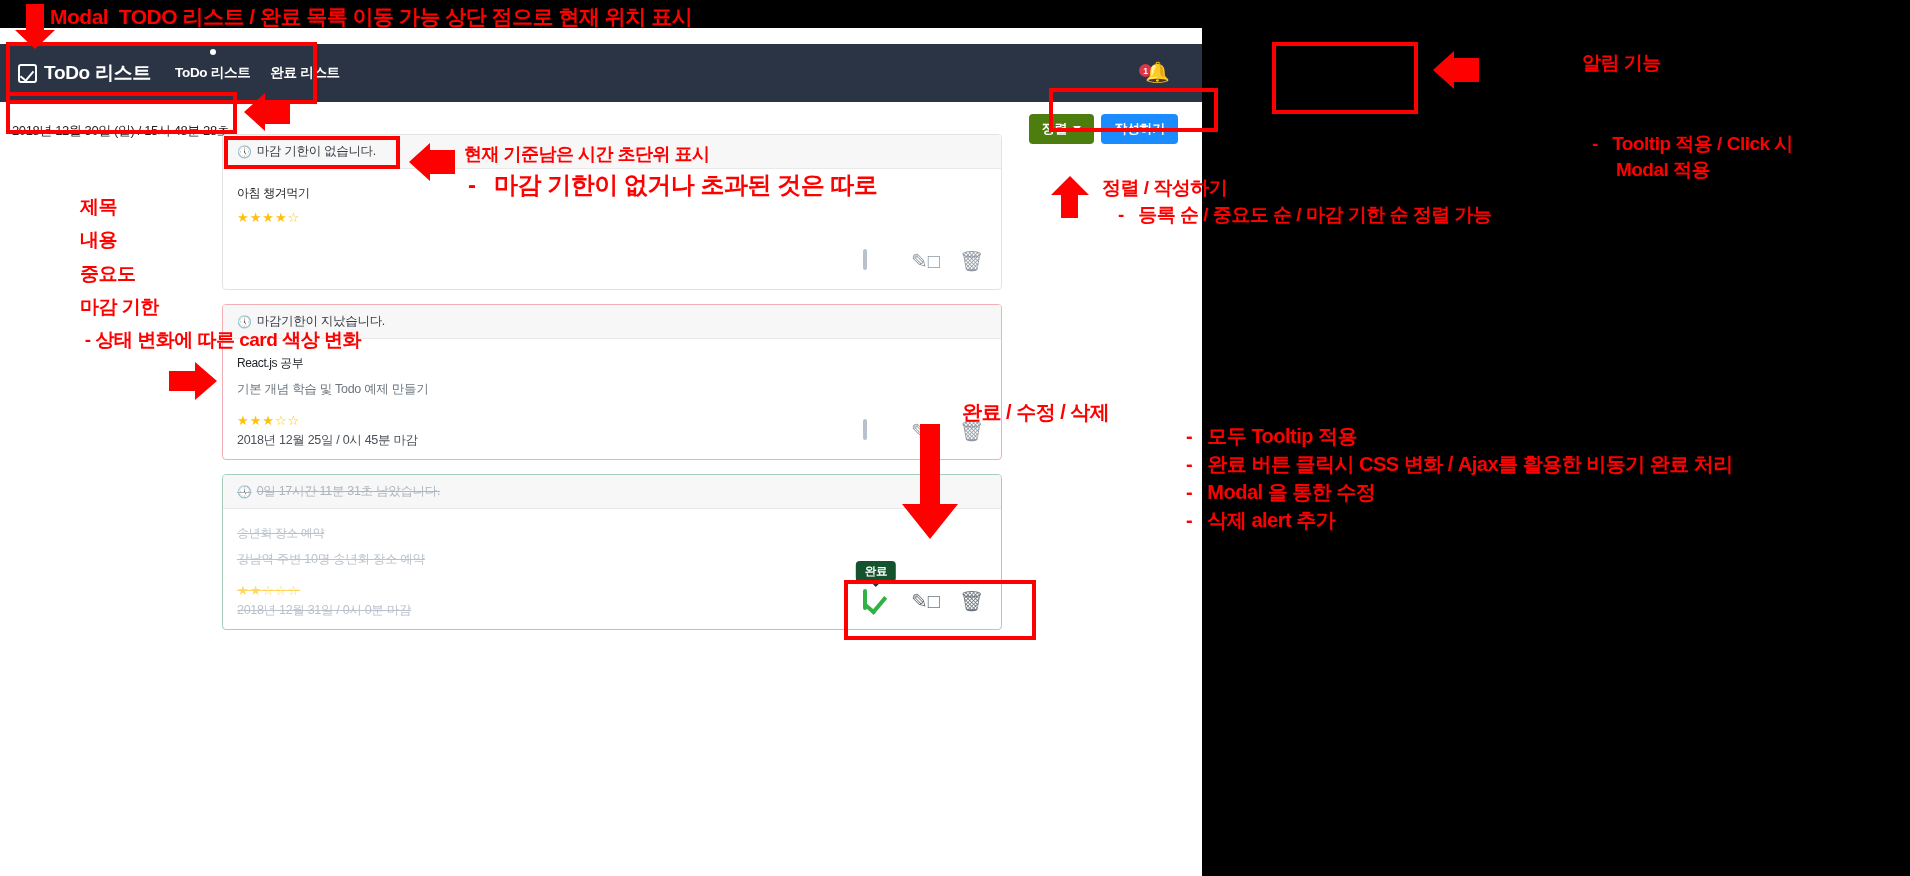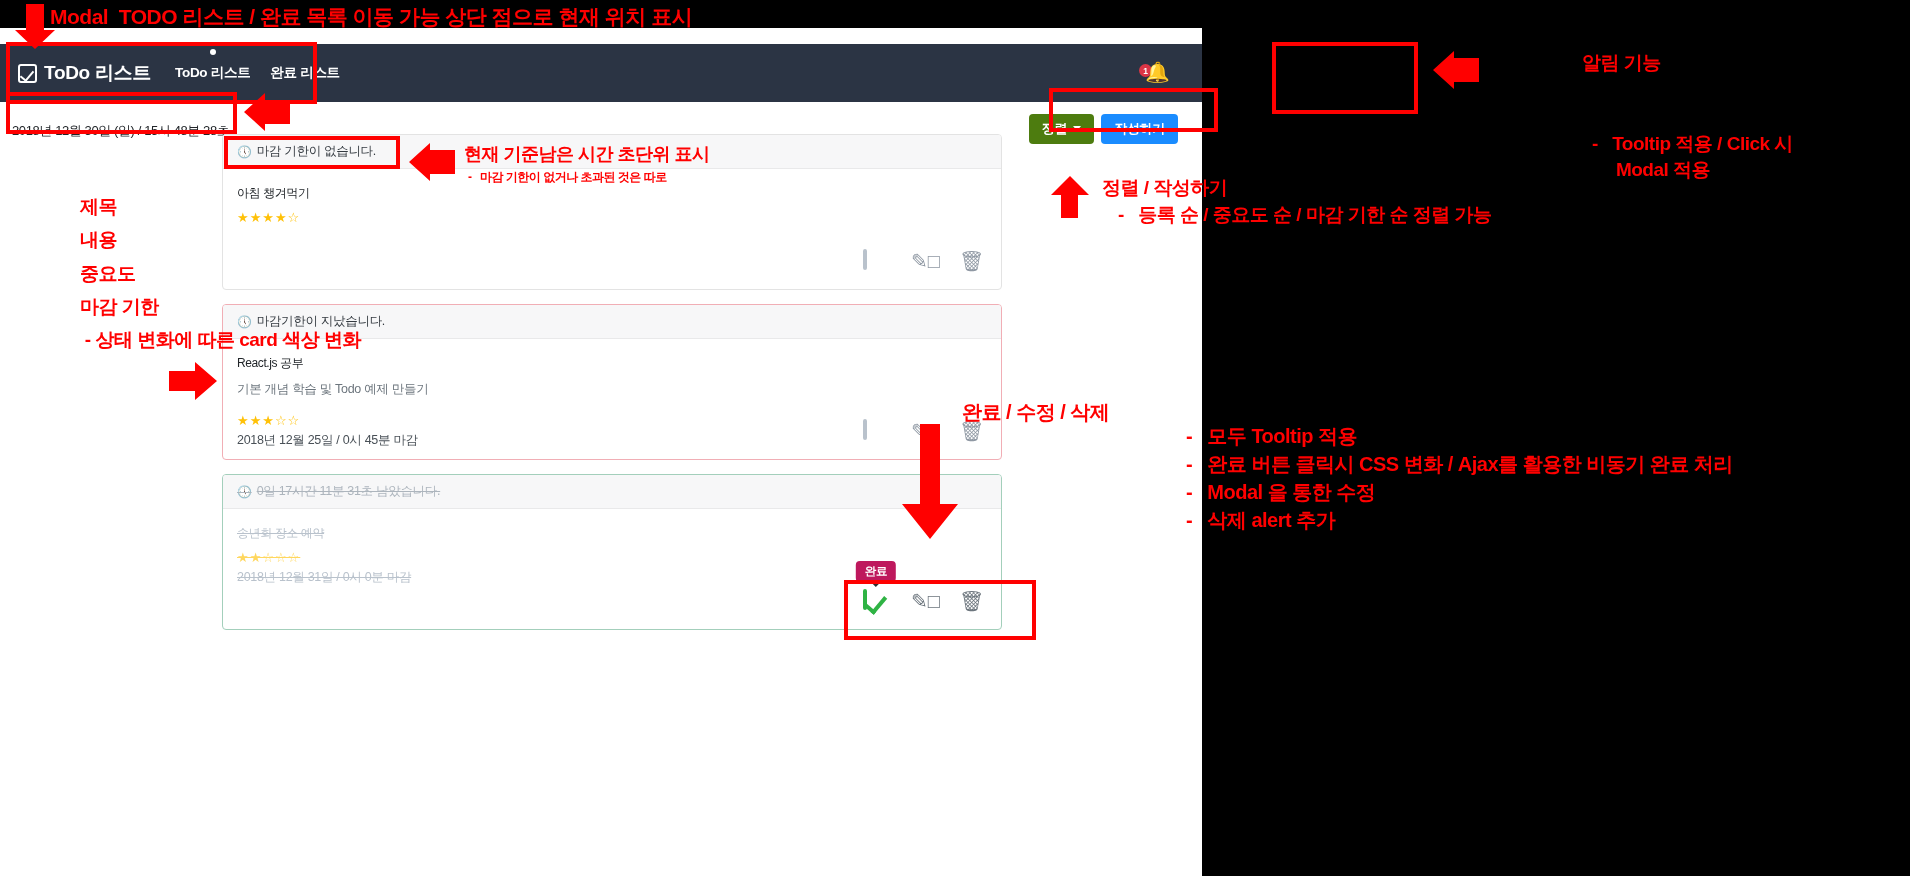--- a/index.html
+++ b/index.html
@@ -216,21 +216,21 @@
     transform: rotate(40deg);
   }
   .icon-pencil { font-size: 20px; color: #8f98a3; line-height: 1; }
   .icon-trash  { font-size: 20px; color: #8f98a3; line-height: 1; }
   .icon-pencil.dark, .icon-trash.dark { color: #6c757d; }
 
   .tooltip {
     position: absolute;
     left: 50%; top: -30px;
     transform: translateX(-50%);
-    background: #be185d;
+    background: #14532d;
     color: #fff;
     font-size: 11.5px;
     font-weight: bold;
     padding: 3px 9px;
     border-radius: 4px;
     white-space: nowrap;
     letter-spacing: -0.3px;
   }
   .tooltip::after {
     content: "";
@@ -346,20 +346,21 @@
         </div>
       </div>
 
       <div class="card done">
         <div class="card-head">
           <span class="clock-glyph">🕔</span>
           <span>0일 17시간 11분 31초 남았습니다.</span>
         </div>
         <div class="card-body">
           <div class="card-title">송년회 장소 예약</div>
+          <div class="card-desc">강남역 주변 10명 송년회 장소 예약</div>
           <div class="stars">★★☆☆☆</div>
           <div class="card-due">2018년 12월 31일 / 0시 0분 마감</div>
           <div class="card-actions">
             <div class="act">
               <span class="tooltip">완료</span>
               <span class="icon-box checked"></span>
             </div>
             <div class="act">
               <span class="icon-pencil dark">✎□</span>
             </div>
@@ -389,21 +390,21 @@
       </svg>
   </div>
 
   <div class="hl" style="left:224px; top:136px; width:176px; height:33px;"></div>
   <div class="arrow" style="left:408px; top:142px;">
     <svg width="48" height="40" viewBox="0 0 48 40">
         <path d="M47 8 V32 H22 V39 L1 20 L22 1 V8 Z" fill="#ff0000"></path>
       </svg>
   </div>
   <div class="anno" style="left:464px; top:144px; font-size:18px;">현재 기준남은 시간 초단위 표시</div>
-  <div class="anno" style="left:468px; top:170px; font-size:12px;">-   마감 기한이 없거나 초과된 것은 따로</div>
+  <div class="anno" style="left:468px; top:170px; font-size:24px;">-   마감 기한이 없거나 초과된 것은 따로</div>
 
   <div class="anno" style="left:80px; top:190px; font-size:19px; line-height:1.75;">제목
 내용
 중요도
 마감 기한
  - 상태 변화에 따른 card 색상 변화</div>
   <div class="arrow" style="left:168px; top:361px;">
     <svg width="50" height="40" viewBox="0 0 50 40">
         <path d="M1 10 V30 H27 V39 L49 20 L27 1 V10 Z" fill="#ff0000"></path>
       </svg>

